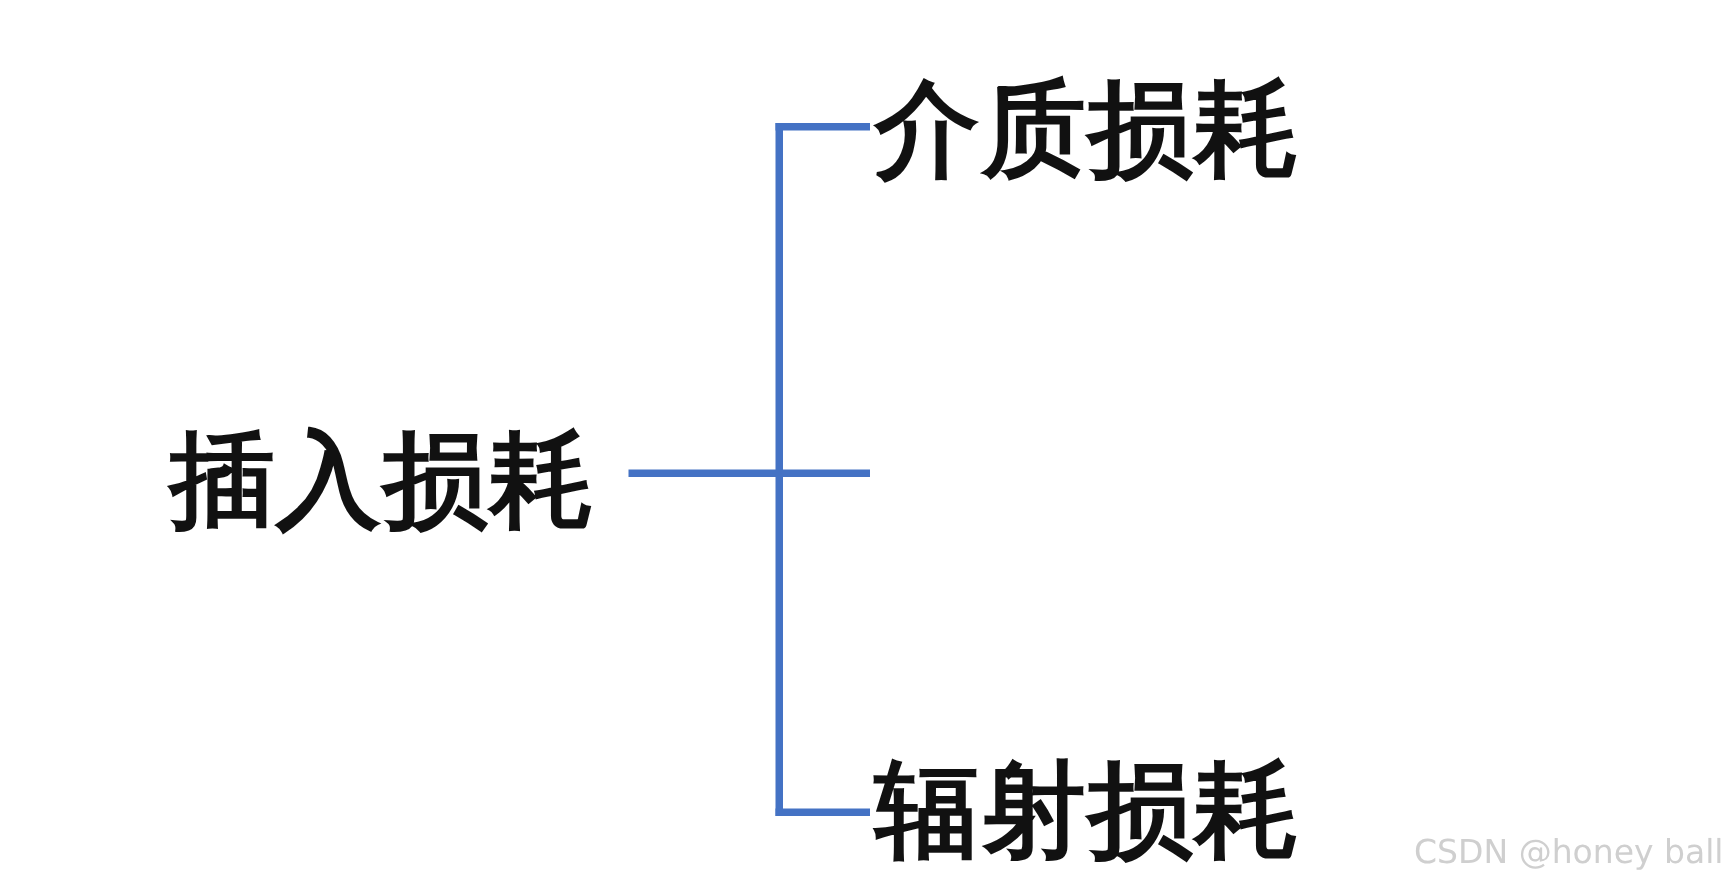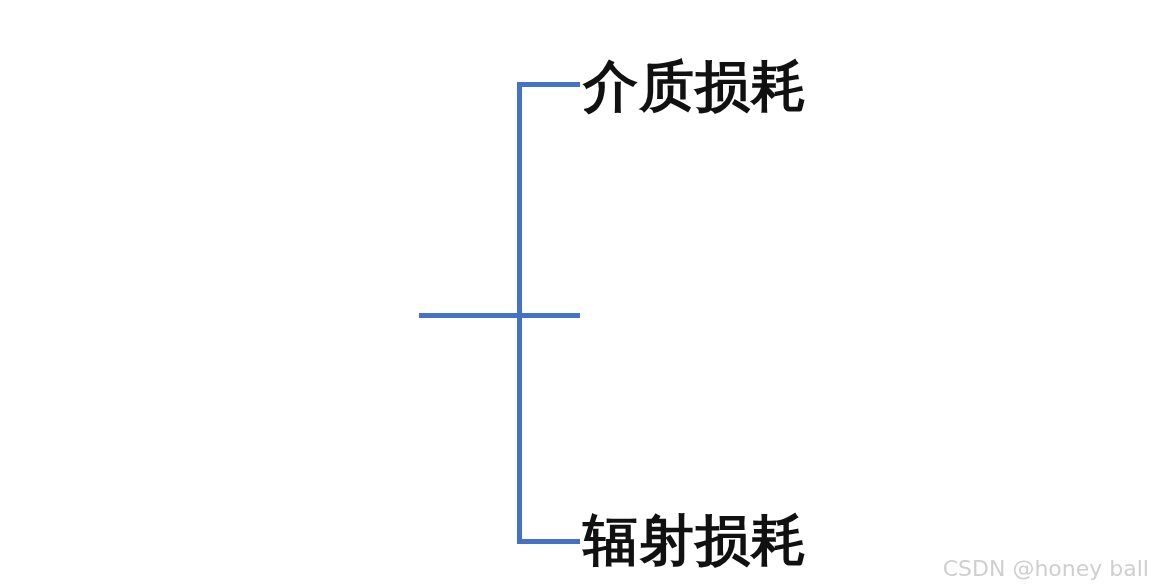--- a/index.html
+++ b/index.html
@@ -11,21 +11,21 @@
     position: relative;
     width: 1153px;
     height: 586px;
     background: #ffffff;
     overflow: hidden;
     font-family: "DejaVu Sans", sans-serif;
   }
   .node-label {
     position: absolute;
     color: #111111;
-    font-size: 55px;
+    font-size: 70px;
     font-weight: bold;
     line-height: 1;
     white-space: nowrap;
     letter-spacing: 1px;
   }
   .root-label {
     left: 255px;
     top: 320px;
     transform: translate(-50%, -50%);
   }
@@ -74,20 +74,21 @@
     font-weight: normal;
     white-space: nowrap;
     text-align: right;
   }
 </style>
 </head>
 <body>
 
 <div class="canvas">
 
+  <div class="node-label root-label">插入损耗</div>
 
   <div class="line h-main"></div>
 
   <div class="line v-trunk"></div>
 
   <div class="line h-stub-top"></div>
 
   <div class="line h-stub-bottom"></div>
 
   <div class="node-label branch-label branch-top">介质损耗</div>

